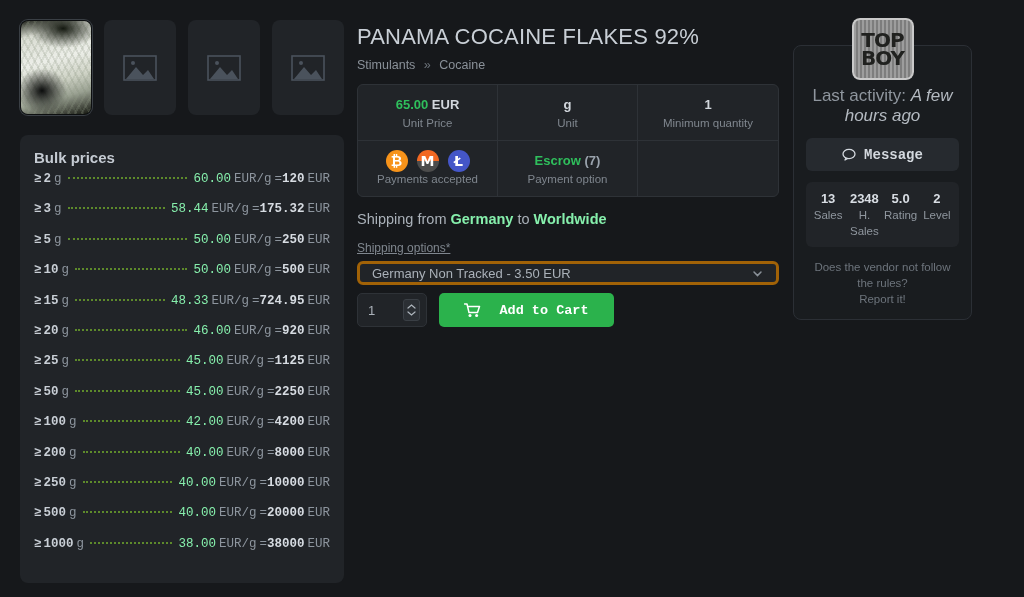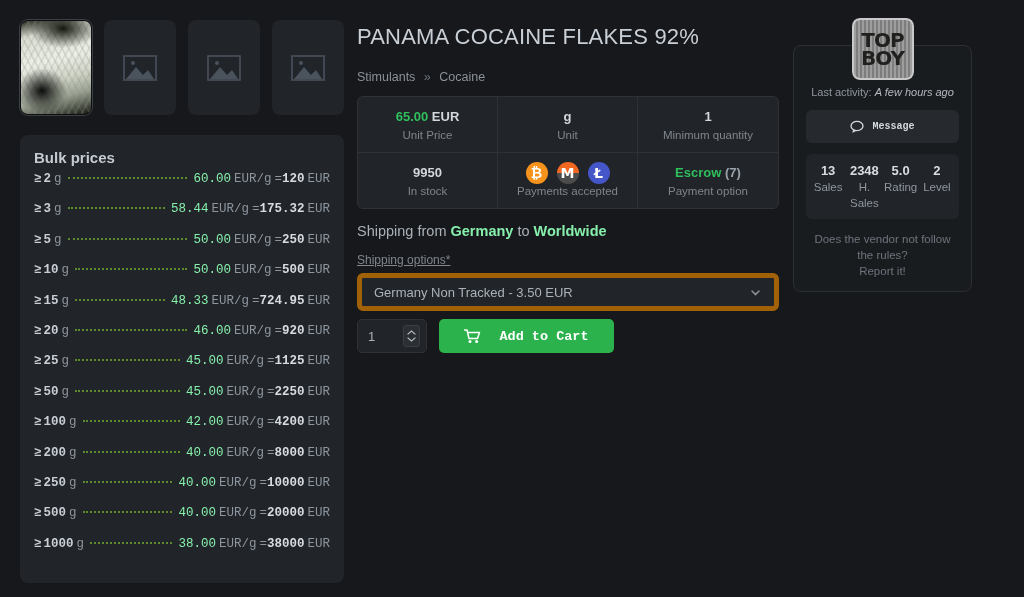--- a/index.html
+++ b/index.html
@@ -70,21 +70,21 @@
   }
   .b-rate { color: #86efac; }
   .b-total { font-weight: bold; color: #d7dce2; }
 
   
   .center-col { position: absolute; left: 357px; top: 24px; width: 422px; }
   .prod-title {
     font-size: 22px; color: #c9cfd6; font-weight: normal;
     letter-spacing: .2px;
   }
-  .breadcrumb { margin-top: 20px; font-size: 12.5px; color: #8a9199; }
+  .breadcrumb { margin-top: 8px; font-size: 12.5px; color: #8a9199; }
   .bc-sep { margin: 0 5px; color: #6d747c; }
 
   .info-grid {
     margin-top: 12px;
     display: grid;
     grid-template-columns: 1fr 1fr 1fr;
     border: 1px solid #2e3237;
     border-radius: 6px;
     overflow: hidden;
     background: #212428;
@@ -112,23 +112,23 @@
   .coin-btc { background: #f7931a; }
   .coin-xmr { background: linear-gradient(#f26822 0 50%, #4c4c4c 50% 100%); }
   .coin-ltc { background: #4456c8; }
 
   .shipping-line { margin-top: 14px; font-size: 14.5px; color: #aab1b9; }
   .red { color: #86efac; font-weight: bold; }
 
   .field-label { margin-top: 14px; font-size: 12px; color: #7f868e; text-decoration: underline; }
   .select-box {
     margin-top: 6px;
-    height: 38px;
+    height: 24px;
     background: #212428;
-    border: 5px solid #a16207;
+    border: 3px solid #a16207;
     border-radius: 6px;
     display: flex; align-items: center;
     padding: 0 12px;
     color: #aab1b9; font-size: 13px;
   }
   .select-box .sel-val { flex: 1; }
 
   .qty-row { margin-top: 8px; display: flex; align-items: center; gap: 12px; }
   .qty-box {
     width: 70px; height: 34px;
@@ -180,31 +180,31 @@
     font-family: "DejaVu Sans", sans-serif;
     font-weight: bold;
     color: #20211f;
     line-height: .92;
     font-size: 20px;
     letter-spacing: -1px;
     overflow: hidden;
     box-shadow: inset 0 0 0 2px #c9c9c9;
   }
   .vendor-inner { position: relative; }
-  .last-activity { font-size: 11px; color: #8f969e; }
+  .last-activity { font-size: 17px; color: #8f969e; }
   .last-activity i { color: #b4bac1; }
   .msg-btn {
     margin-top: 12px;
     height: 33px;
     background: #262a2f;
     border-radius: 6px;
     display: flex; align-items: center; justify-content: center; gap: 8px;
     color: #d4d9df;
     font-family: "Liberation Mono", monospace;
-    font-size: 10px; font-weight: bold;
+    font-size: 14px; font-weight: bold;
     cursor: pointer;
   }
   .stats {
     margin-top: 11px;
     background: #212428;
     border-radius: 6px;
     padding: 9px 4px 8px 4px;
     display: grid;
     grid-template-columns: 1fr 1fr 1fr 1fr;
   }
@@ -414,24 +414,20 @@
       </div>
       <div class="cell">
         <div class="cell-main">g</div>
         <div class="cell-sub">Unit</div>
       </div>
       <div class="cell">
         <div class="cell-main">1</div>
         <div class="cell-sub">Minimum quantity</div>
       </div>
 
-      <div class="cell">
-        <div class="cell-main">9950</div>
-        <div class="cell-sub">In stock</div>
-      </div>
       <div class="cell">
         <div class="coins">
           <span class="coin coin-btc">₿</span>
           <span class="coin coin-xmr">M</span>
           <span class="coin coin-ltc">Ł</span>
         </div>
         <div class="cell-sub">Payments accepted</div>
       </div>
       <div class="cell">
         <div class="cell-main">

